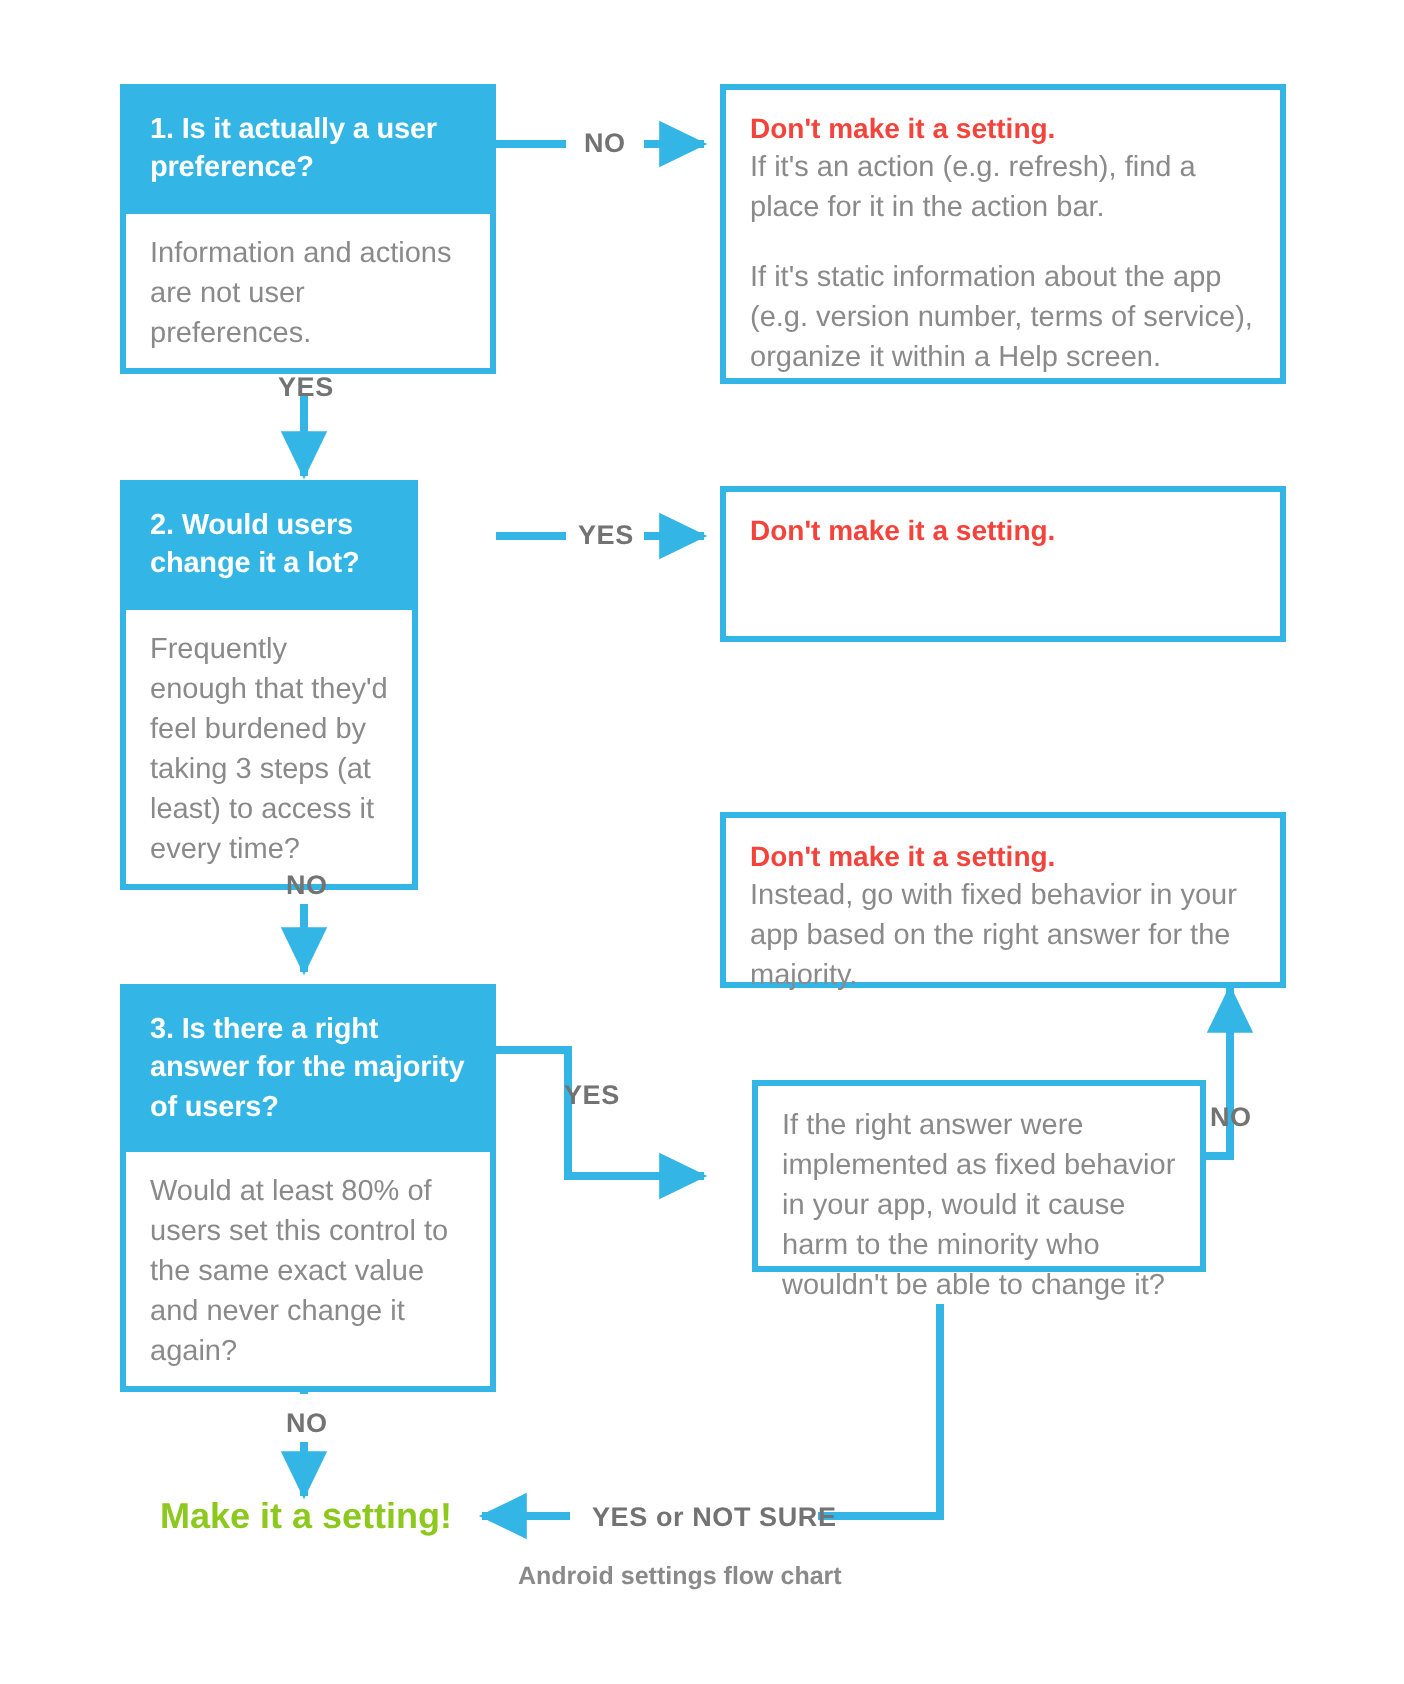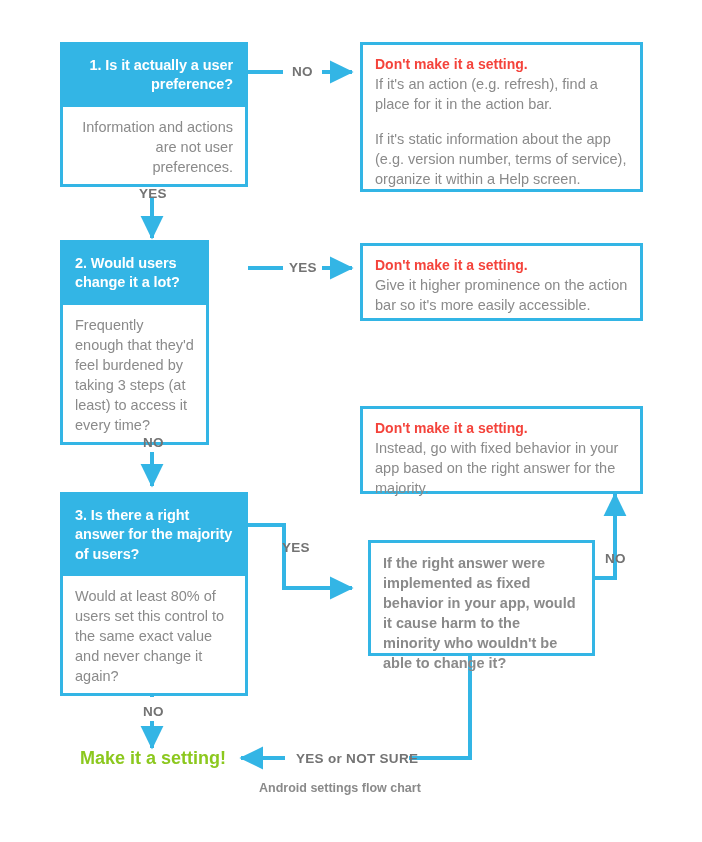--- a/index.html
+++ b/index.html
@@ -146,52 +146,51 @@
     <line x1="152" y1="679" x2="152" y2="697"></line>
     <line x1="152" y1="721" x2="152" y2="748" marker-end="url(#arrowD)"></line>
 
     <path d="M587,578 L615,578 L615,494" marker-end="url(#arrowU)"></path>
 
     <path d="M470,652 L470,758 L409,758"></path>
     <line x1="285" y1="758" x2="241" y2="758" marker-end="url(#arrowL)"></line>
   </g>
 </svg>
 
-<div class="node qnode" style="left:60px; top:42px; width:188px;text-align:right;">
+<div class="node qnode" style="left:60px; top:42px; width:188px;">
   <div class="qhead">1. Is it actually a user preference?</div>
   <div class="qbody">Information and actions are not user preferences.</div>
 </div>
 
 <div class="node anode" style="left:360px; top:42px; width:283px; height:150px;">
   <span class="atitle">Don't make it a setting.</span>
   <span class="atext">If it's an action (e.g. refresh), find a place for it in the action bar.</span>
   <span class="atext">If it's static information about the app (e.g. version number, terms of service), organize it within a Help screen.</span>
 </div>
 
 <div class="node qnode" style="left:60px; top:240px; width:149px;">
   <div class="qhead">2. Would users change it a lot?</div>
   <div class="qbody">Frequently enough that they'd feel burdened by taking 3 steps (at least) to access it every time?</div>
 </div>
 
 <div class="node anode" style="left:360px; top:243px; width:283px; height:78px;">
   <span class="atitle">Don't make it a setting.</span>
-  <span class="atext">Give it higher prominence on the action bar so it's more easily accessible.</span>
 </div>
 
 <div class="node anode" style="left:360px; top:406px; width:283px; height:88px;">
   <span class="atitle">Don't make it a setting.</span>
   <span class="atext">Instead, go with fixed behavior in your app based on the right answer for the majority.</span>
 </div>
 
 <div class="node qnode" style="left:60px; top:492px; width:188px;">
   <div class="qhead">3. Is there a right answer for the majority of users?</div>
   <div class="qbody">Would at least 80% of users set this control to the same exact value and never change it again?</div>
 </div>
 
-<div class="node pnode" style="left:368px; top:540px; width:227px; height:116px;font-weight:bold;">
+<div class="node pnode" style="left:376px; top:540px; width:227px; height:96px;">
   <span>If the right answer were implemented as fixed behavior in your app, would it cause harm to the minority who wouldn't be able to change it?</span>
 </div>
 
 <div class="elabel" style="left:292px; top:64px;">NO</div>
 <div class="elabel" style="left:139px; top:186px;">YES</div>
 <div class="elabel" style="left:289px; top:260px;">YES</div>
 <div class="elabel" style="left:143px; top:435px;">NO</div>
 <div class="elabel" style="left:282px; top:540px;">YES</div>
 <div class="elabel" style="left:143px; top:704px;">NO</div>
 <div class="elabel" style="left:605px; top:551px;">NO</div>

